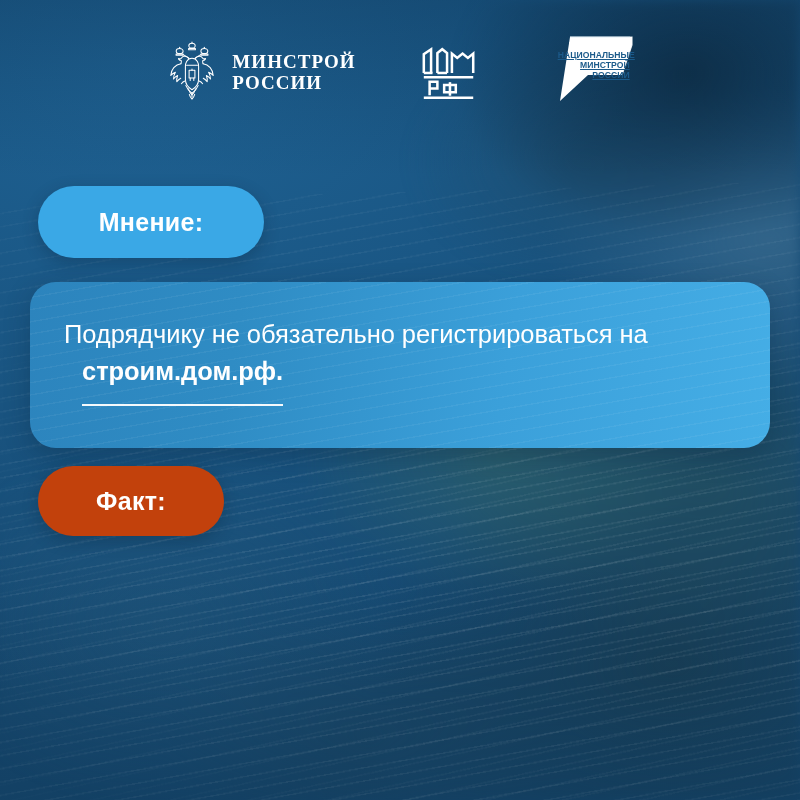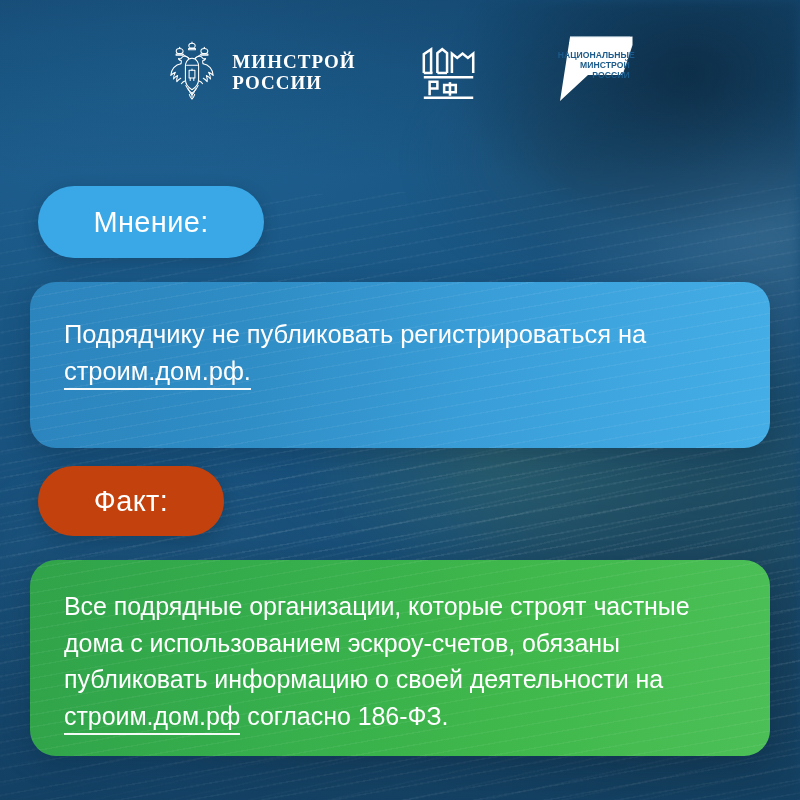--- a/index.html
+++ b/index.html
@@ -84,26 +84,26 @@
   .npr-infra{
     position:absolute;left:27px;top:6px;
     color:#fff;font-size:5.4px;font-weight:700;letter-spacing:.11em;
     white-space:nowrap;
   }
   .npr-main{
     position:absolute;left:16px;top:16px;width:72px;
     color:#1b5a8a;font-weight:700;font-size:8.6px;line-height:1.14;
     text-align:right;letter-spacing:.005em;
   }
-  .npr-main span{display:block;}
+  .npr-main span{display:block;text-decoration:underline;}
 
   
   .pill{
     position:absolute;display:flex;align-items:center;justify-content:center;
-    color:#fff;font-weight:400;font-size:29px;letter-spacing:.012em;
+    color:#fff;font-weight:700;font-size:25px;letter-spacing:.012em;
     border-radius:999px;
     box-shadow:0 5px 16px rgba(6,32,54,.28);
   }
   .pill-opinion{left:38px;top:186px;width:226px;height:72px;background:#3aa8e6;}
   .pill-fact{left:38px;top:466px;width:186px;height:70px;background:#c2410c;}
 
   
   .card{
     position:absolute;left:30px;width:740px;border-radius:26px;
     box-shadow:0 8px 26px rgba(6,30,52,.26);
@@ -128,21 +128,21 @@
     background:linear-gradient(100deg,#31a34a 0%,#35ad4c 30%,#40b84b 66%,#4cc057 100%);
   }
   .card-text{
     position:relative;z-index:2;
     color:#fff;font-size:25.5px;line-height:1.47;
     letter-spacing:-.002em;
     padding:0 34px;
   }
   .card-opinion .card-text{padding-top:34px;}
   .card-fact .card-text{padding-top:28px;font-size:25px;line-height:1.46;}
-  .hl{font-weight:400;border-bottom:2.4px solid rgba(255,255,255,.95);padding-bottom:3px;}
+  .hl{font-weight:700;border-bottom:2.4px solid rgba(255,255,255,.95);padding-bottom:19px;margin-left:18px;}
 </style>
 </head>
 <body>
 
 <div class="stage">
 
   <div class="bg-base"></div>
   <div class="bg-photo"></div>
   <div class="bg-waves"></div>
   <div class="bg-waves2"></div>
@@ -228,27 +228,22 @@
       </div>
     </div>
   </div>
 
   <div class="pill pill-opinion">
     <span>Мнение:</span>
   </div>
 
   <div class="card card-opinion">
     <div class="card-text">
-      <span>Подрядчику не публиковать регистрироваться на </span><span class="hl">строим.дом.рф.</span><span></span>
+      <span>Подрядчику не обязательно регистрироваться на </span><span class="hl">строим.дом.рф.</span><span></span>
     </div>
   </div>
 
   <div class="pill pill-fact">
     <span>Факт:</span>
   </div>
 
-  <div class="card card-fact">
-    <div class="card-text">
-      <span>Все подрядные организации, которые строят частные дома с использованием эскроу-счетов, обязаны публиковать информацию о своей деятельности на </span><span class="hl">строим.дом.рф</span><span> согласно 186-ФЗ.</span>
-    </div>
-  </div>
 
 </div>
 
 </body></html>

